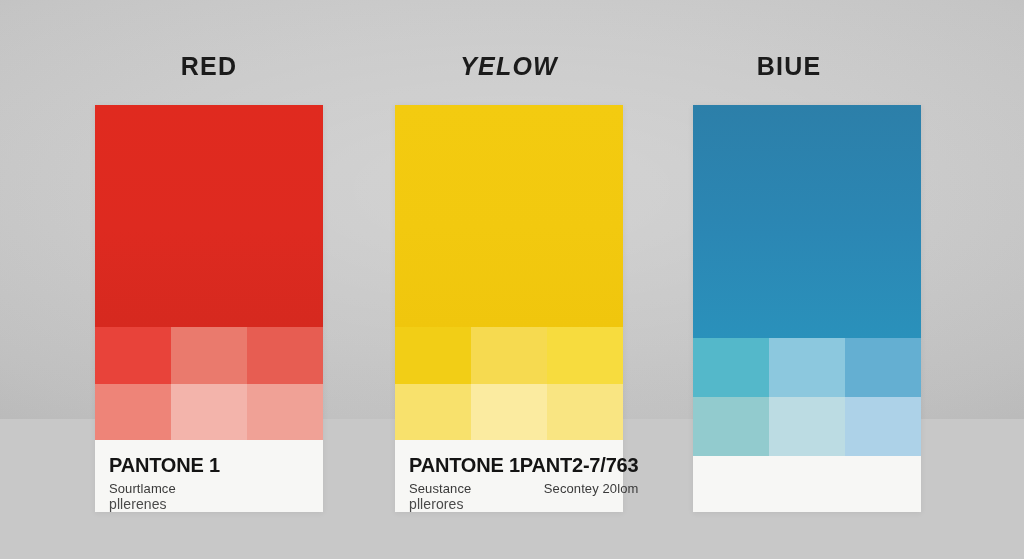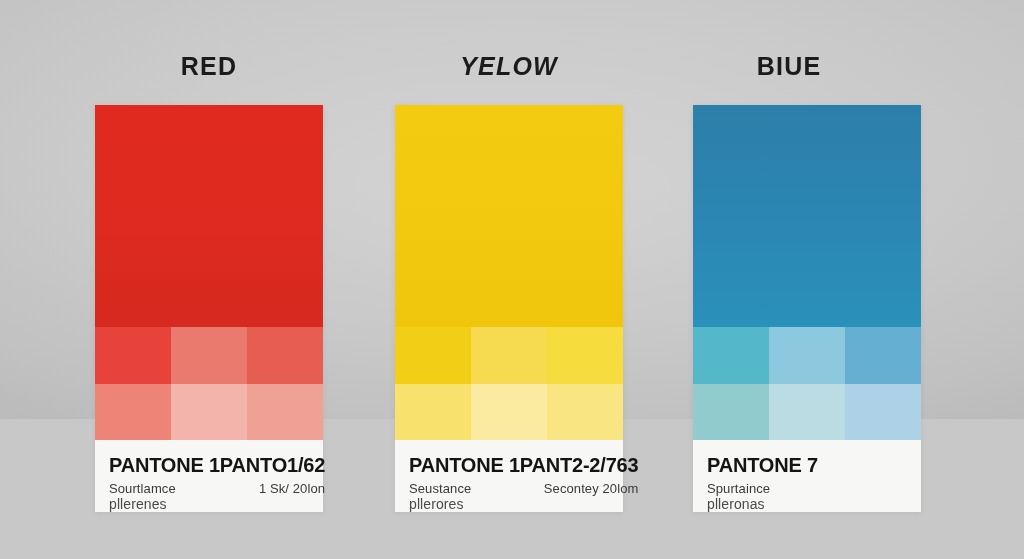--- a/index.html
+++ b/index.html
@@ -122,24 +122,20 @@
       <div class="tint-cell" style="background: rgb(238, 132, 120);"></div>
       <div class="tint-cell" style="background: rgb(243, 180, 171);"></div>
       <div class="tint-cell" style="background: rgb(240, 161, 150);"></div>
     </div>
     <div class="label-plate">
       <div class="label-col">
         <div class="pantone-code">PANTONE 1</div>
         <div class="pantone-sub">Sourtlamce</div>
         <div class="pantone-note">pllerenes</div>
       </div>
-      <div class="label-col right">
-        <div class="pantone-code">PANTO1/62</div>
-        <div class="pantone-sub">1 Sk/ 20lon</div>
-      </div>
     </div>
   </div>
 
   <div class="card card-2">
     <div class="swatch-main" style="background: linear-gradient(rgb(243, 203, 16) 0%, rgb(242, 201, 15) 55%, rgb(240, 198, 13) 100%);"></div>
     <div class="tint-row">
       <div class="tint-cell" style="background: rgb(242, 206, 22);"></div>
       <div class="tint-cell" style="background: rgb(246, 218, 80);"></div>
       <div class="tint-cell" style="background: rgb(247, 220, 62);"></div>
     </div>
@@ -148,40 +144,35 @@
       <div class="tint-cell" style="background: rgb(251, 235, 160);"></div>
       <div class="tint-cell" style="background: rgb(249, 229, 130);"></div>
     </div>
     <div class="label-plate">
       <div class="label-col">
         <div class="pantone-code">PANTONE 1</div>
         <div class="pantone-sub">Seustance</div>
         <div class="pantone-note">pllerores</div>
       </div>
       <div class="label-col right">
-        <div class="pantone-code">PANT2-2/763</div>
+        <div class="pantone-code">PANT2-7/763</div>
         <div class="pantone-sub">Secontey 20lom</div>
       </div>
     </div>
   </div>
 
   <div class="card card-3">
     <div class="swatch-main" style="background: linear-gradient(rgb(44, 127, 169) 0%, rgb(43, 135, 180) 55%, rgb(42, 145, 187) 100%);"></div>
     <div class="tint-row">
       <div class="tint-cell" style="background: rgb(84, 184, 202);"></div>
       <div class="tint-cell" style="background: rgb(140, 200, 222);"></div>
       <div class="tint-cell" style="background: rgb(100, 175, 210);"></div>
     </div>
     <div class="tint-row">
       <div class="tint-cell" style="background: rgb(146, 203, 206);"></div>
       <div class="tint-cell" style="background: rgb(188, 220, 227);"></div>
       <div class="tint-cell" style="background: rgb(173, 210, 232);"></div>
     </div>
     <div class="label-plate">
-      <div class="label-col">
-        <div class="pantone-code">PANTONE 7</div>
-        <div class="pantone-sub">Spurtaince</div>
-        <div class="pantone-note">plleronas</div>
-      </div>
     </div>
   </div>
 
 </div>
 
 </body></html>

